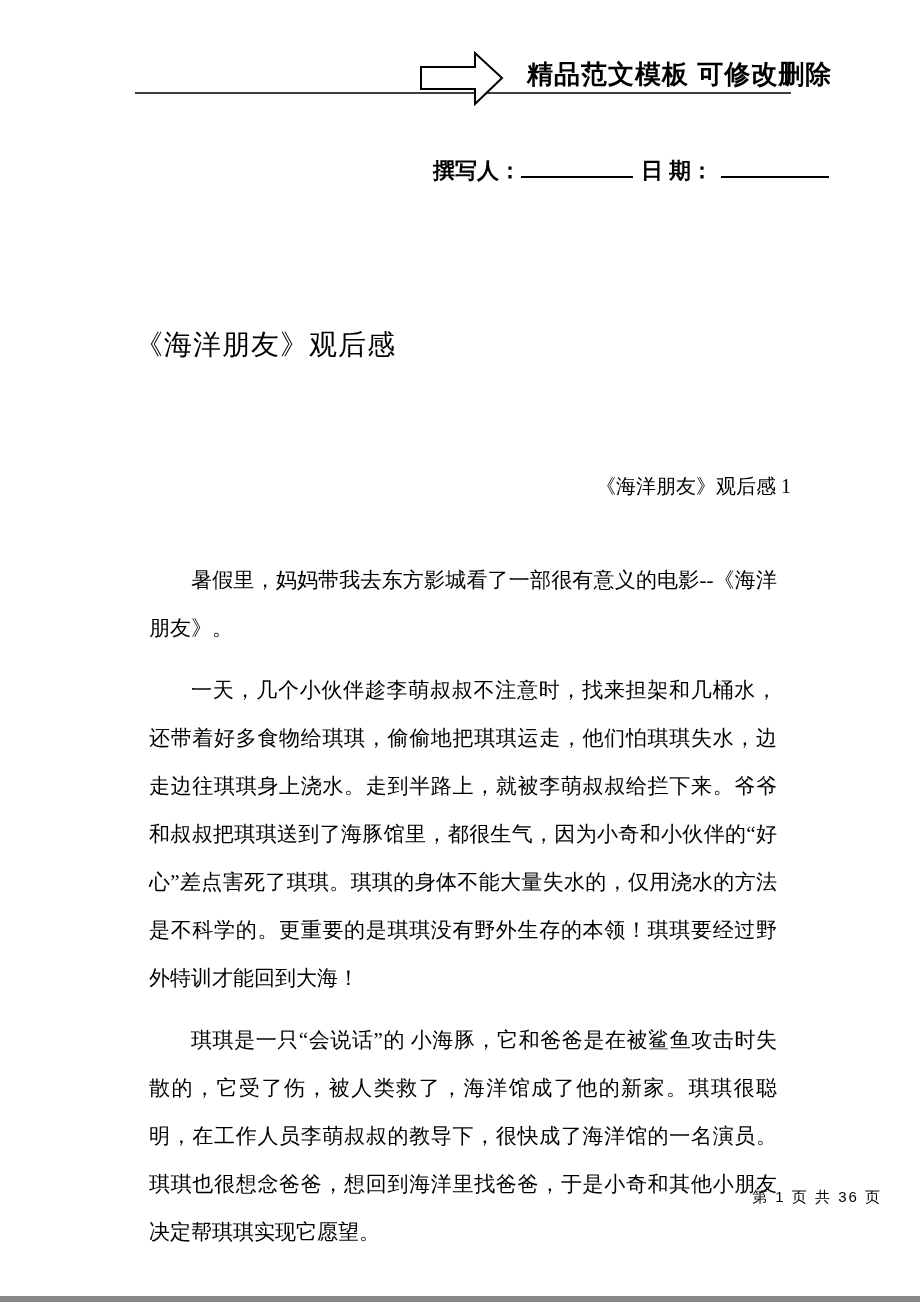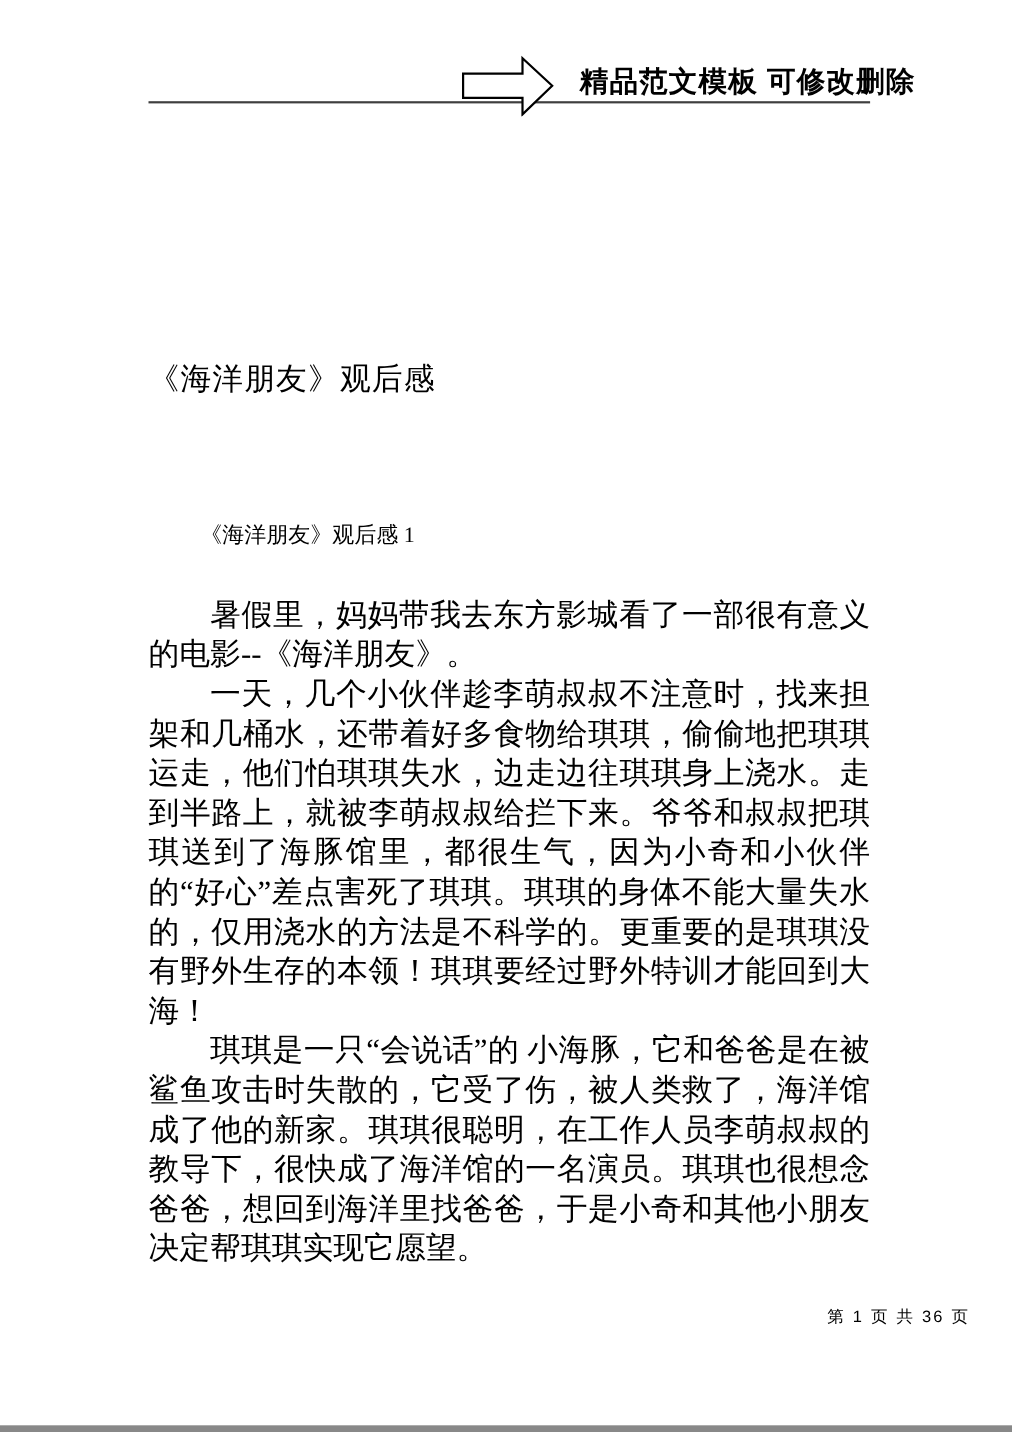--- a/index.html
+++ b/index.html
@@ -77,33 +77,34 @@
   }
   .doc-subtitle {
     position: absolute;
     left: 135px;
     top: 473px;
     width: 656px;
     margin: 0;
     font-size: 20px;
     font-weight: normal;
     text-indent: 2.35em;
+    text-align: right;
   }
 
   
   .body-text {
     position: absolute;
     left: 135px;
     top: 542px;
     width: 656px;
   }
   .body-text p {
-    margin: 0;
-    font-size: 28px;
-    line-height: 36px;
+    margin: 14px;
+    font-size: 21px;
+    line-height: 48px;
     text-align: justify;
     text-justify: inter-ideograph;
     text-indent: 2em;
     word-break: break-all;
   }
 
   
   .page-footer {
     position: absolute;
     right: 38px;
@@ -119,20 +120,23 @@
 <div class="page">
 
   <div class="arrow-wrap">
     <svg width="84" height="56" viewBox="0 0 84 56">
       <polygon points="1,17 55,17 55,3 82,28 55,54 55,39 1,39" fill="#ffffff" stroke="#000000" stroke-width="2"></polygon>
     </svg>
   </div>
   <div class="banner-text">精品范文模板 可修改删除</div>
   <div class="divider"></div>
 
+  <div class="writer-row">
+    <span>撰写人：</span><span class="blank-line"></span><span class="gap"></span><span>日 期：</span><span class="gap"></span><span class="blank-line second"></span>
+  </div>
 
   <h1 class="doc-title">《海洋朋友》观后感</h1>
 
   <div class="doc-subtitle">《海洋朋友》观后感 1</div>
 
   <div class="body-text">
     <p>暑假里，妈妈带我去东方影城看了一部很有意义的电影--《海洋朋友》。</p>
     <p>一天，几个小伙伴趁李萌叔叔不注意时，找来担架和几桶水，还带着好多食物给琪琪，偷偷地把琪琪运走，他们怕琪琪失水，边走边往琪琪身上浇水。走到半路上，就被李萌叔叔给拦下来。爷爷和叔叔把琪琪送到了海豚馆里，都很生气，因为小奇和小伙伴的“好心”差点害死了琪琪。琪琪的身体不能大量失水的，仅用浇水的方法是不科学的。更重要的是琪琪没有野外生存的本领！琪琪要经过野外特训才能回到大海！</p>
     <p>琪琪是一只“会说话”的 小海豚，它和爸爸是在被鲨鱼攻击时失散的，它受了伤，被人类救了，海洋馆成了他的新家。琪琪很聪明，在工作人员李萌叔叔的教导下，很快成了海洋馆的一名演员。琪琪也很想念爸爸，想回到海洋里找爸爸，于是小奇和其他小朋友决定帮琪琪实现它愿望。</p>
   </div>

